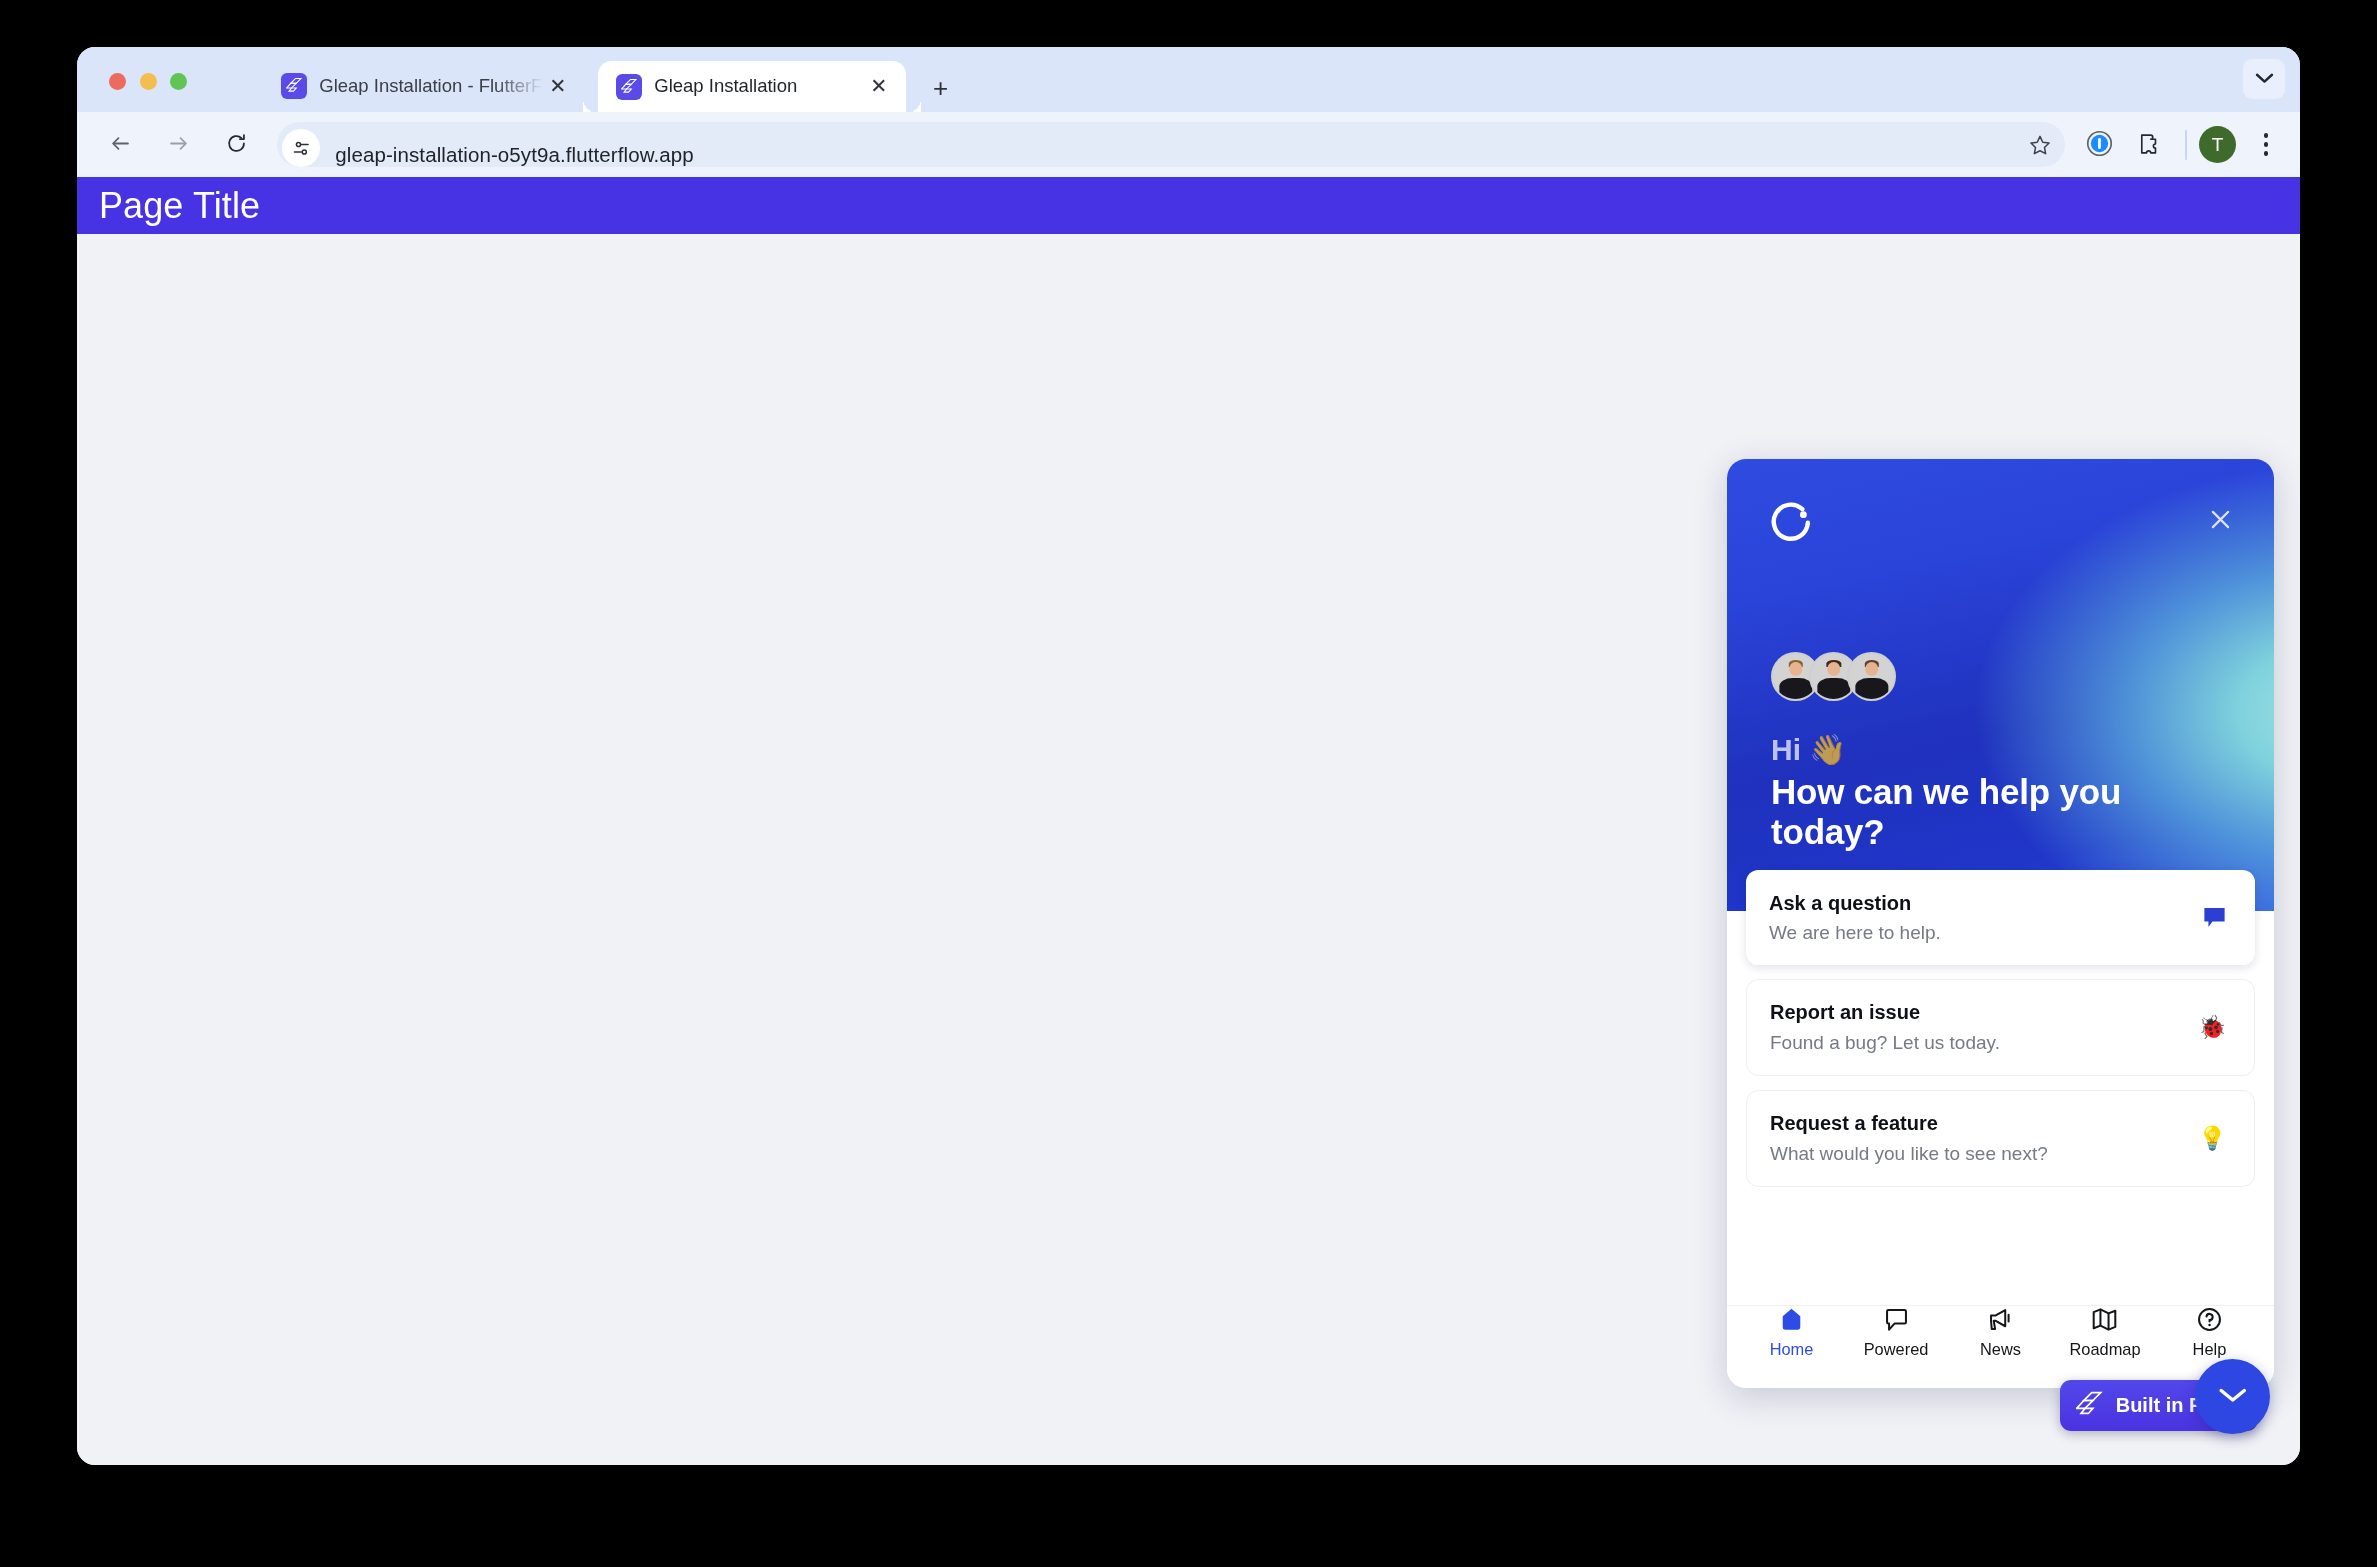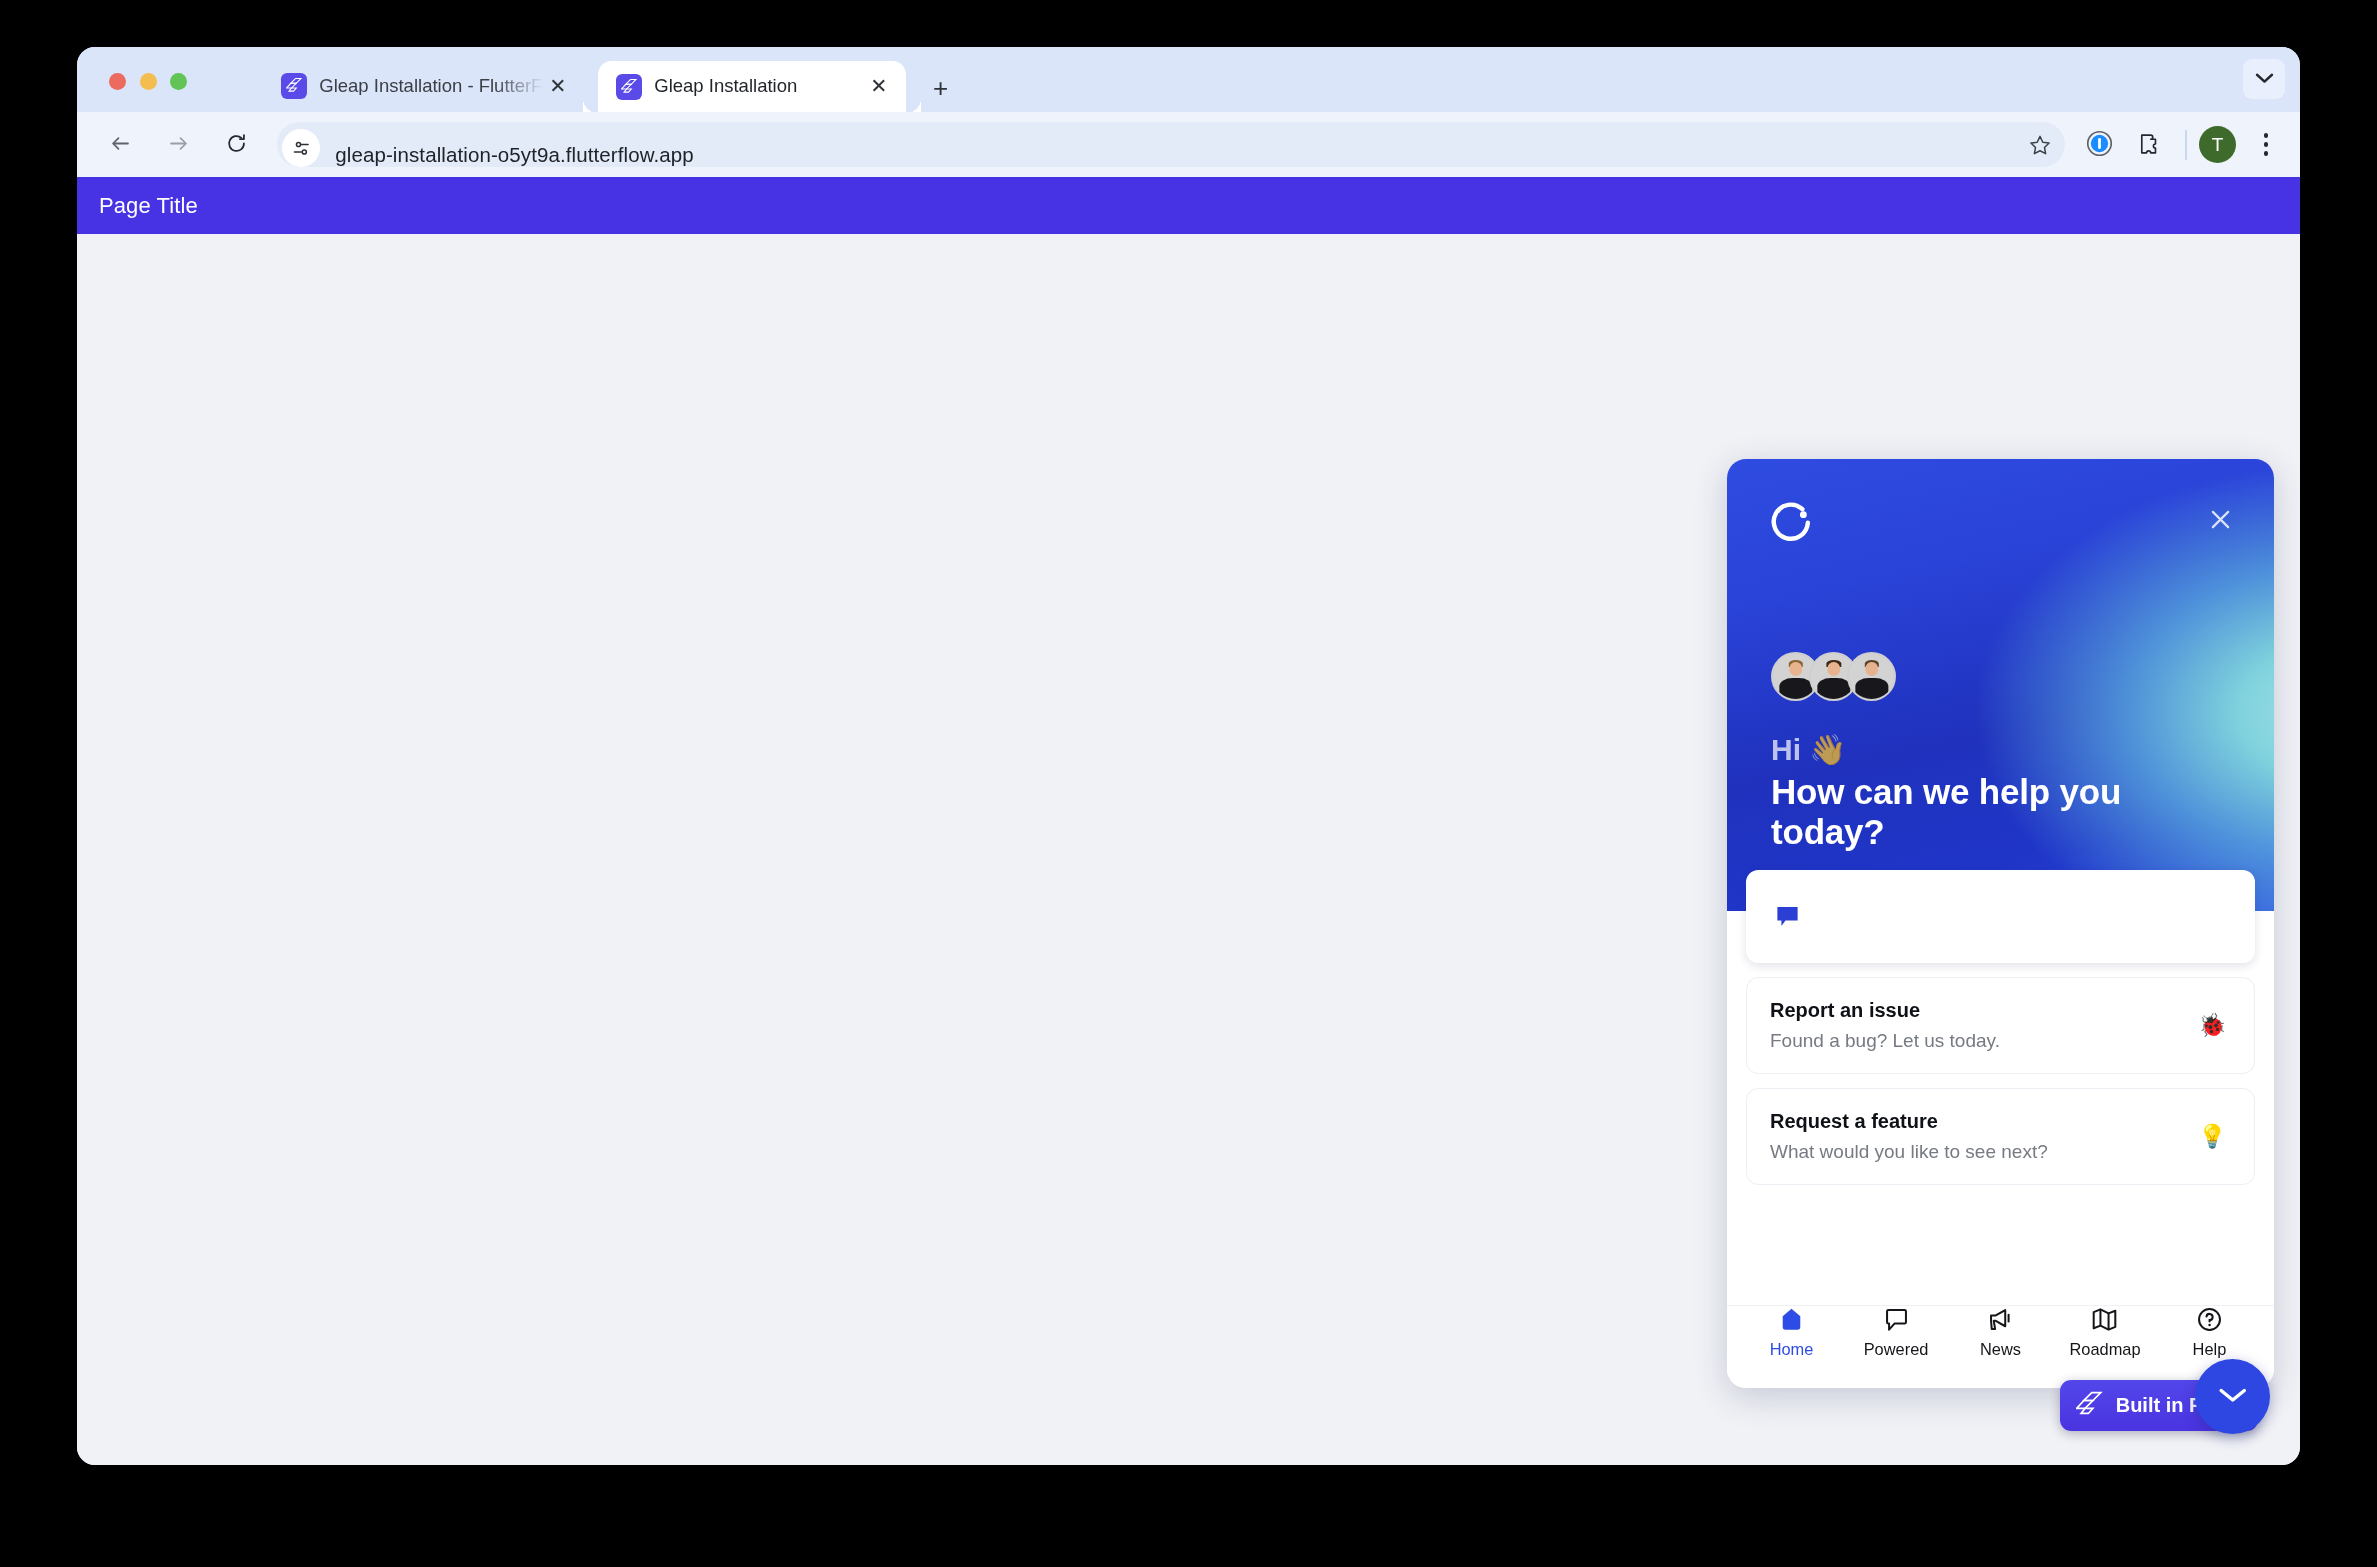--- a/index.html
+++ b/index.html
@@ -217,21 +217,21 @@
   .app-bar {
     height: 57px;
     background: #4733e3;
     display: flex;
     align-items: center;
     padding-left: 22px;
     box-sizing: border-box;
   }
   .app-bar-title {
     color: #ffffff;
-    font-size: 22px;
+    font-size: 36px;
     letter-spacing: 0.1px;
   }
 
   
   .gleap-widget {
     position: absolute;
     left: 1650px;
     top: 282px;
     width: 547px;
     height: 929px;
@@ -589,20 +589,24 @@
 
         <div class="gleap-greeting">
           <div class="greet-hi">Hi 👋</div>
           <div class="greet-main">How can we help you today?</div>
         </div>
       </div>
 
       <div class="gleap-body">
 
         <div class="action-card">
+          <span class="card-text">
+            <span class="card-title" style="display:block">Ask a question</span>
+            <span class="card-sub" style="display:block">We are here to help.</span>
+          </span>
           <span class="card-icon">
             <svg width="27" height="27" viewBox="0 0 40 40" fill="none">
               <path d="M5 6 H35 V26 H17 L11 34 V26 H5 Z" fill="#2b3fd4"></path>
             </svg>
           </span>
         </div>
 
         <div class="action-card plain">
           <span class="card-text">
             <span class="card-title" style="display:block">Report an issue</span>

